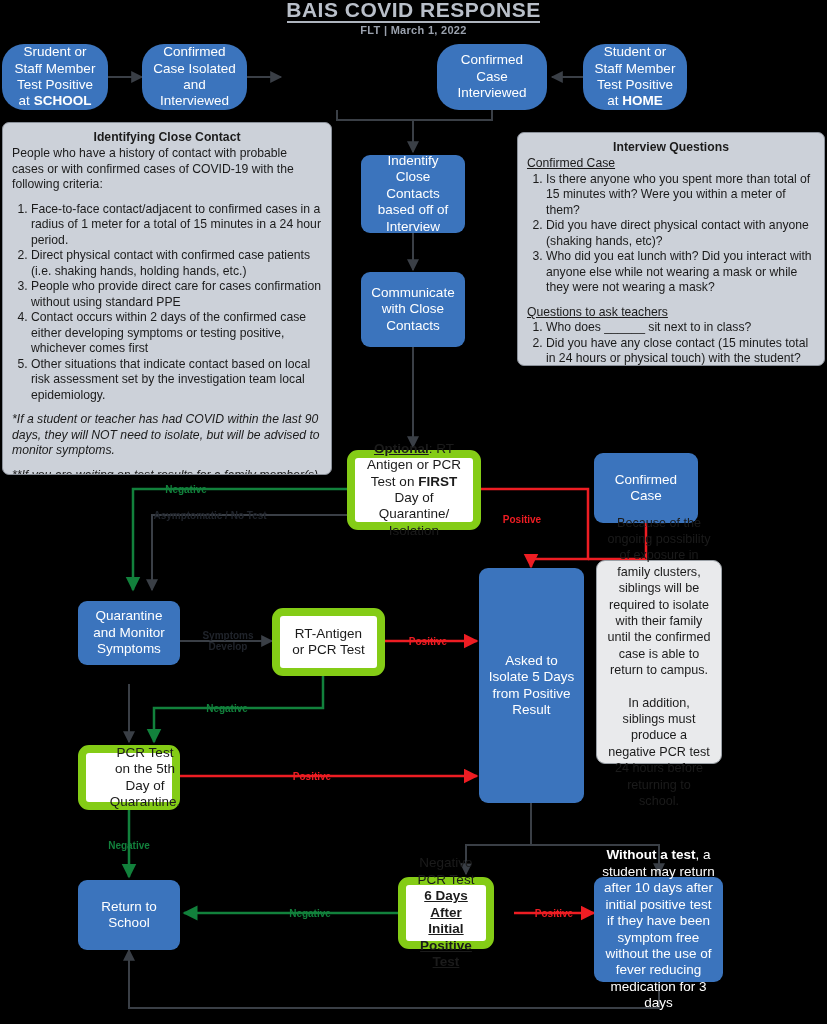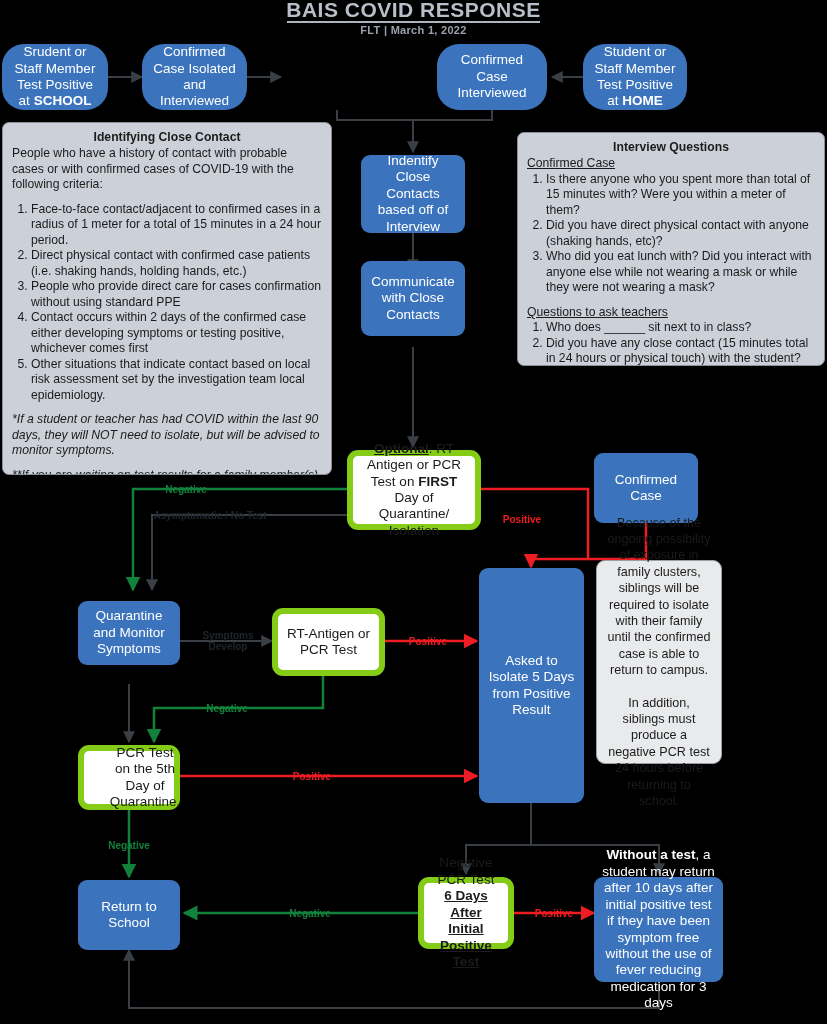--- a/index.html
+++ b/index.html
@@ -18,21 +18,21 @@
 
   
   .blue {
     background:#3B74BD; color:#fff; border-radius:9px;
     font-size:13.5px; padding:6px 8px;
   }
   .blue.pill { border-radius:22px; }
 
   
   .white {
-    background:#ffffff; color:#1b1b1b; border:6px solid #84cc16;
+    background:#ffffff; color:#1b1b1b; border:8px solid #84cc16;
     border-radius:11px; font-size:13.5px; padding:6px 8px;
   }
 
   
   .panel {
     background:#ccd1d9; color:#1b1b1b; border:1px solid #8a9099;
     border-radius:7px; padding:7px 9px; text-align:left;
     display:block; font-size:12.2px; line-height:1.27;
   }
   .panel .ttl { text-align:center; font-weight:bold; display:block; margin-bottom:1px; }
@@ -176,21 +176,21 @@
       <li>Who does ______ sit next to in class?</li>
       <li>Did you have any close contact (15 minutes total in 24 hours or physical touch) with the student?</li>
 
     </ol>
   </div>
 
   <div class="node blue" style="left:361px; top:155px; width:104px; height:78px;">
     <span>Indentify Close Contacts based off of Interview</span>
   </div>
 
-  <div class="node blue" style="left:361px; top:261px; width:104px; height:75px;">
+  <div class="node blue" style="left:361px; top:272px; width:104px; height:75px;">
     <span>Communicate with Close Contacts</span>
   </div>
 
   <div class="node white" style="left:347px; top:450px; width:134px; height:80px;">
     <span><b><u>Optional</u></b>: RT Antigen or PCR Test on <b>FIRST</b> Day of Quarantine/ Isolation</span>
   </div>
 
   <div class="node blue" style="left:594px; top:453px; width:104px; height:70px;">
     <span>Confirmed Case</span>
   </div>
@@ -212,21 +212,21 @@
 In addition, siblings must produce a negative PCR test 24 hours before returning to school.</span></div>
 
   <div class="node white" style="left:78px; top:745px; width:102px; height:65px;padding-left:40px;">
     <span>PCR Test on the 5th Day of Quarantine.</span>
   </div>
 
   <div class="node blue" style="left:78px; top:880px; width:102px; height:70px;">
     <span>Return to School</span>
   </div>
 
-  <div class="node white" style="left:418px; top:877px; width:96px; height:72px;">
+  <div class="node white" style="left:398px; top:877px; width:96px; height:72px;">
     <span>Negative PCR Test <b><u>6 Days After Initial Positive Test</u></b></span>
   </div>
 
   <div class="node blue" style="left:594px; top:877px; width:129px; height:105px;">
     <span><b>Without a test</b>, a student may return after 10 days after initial positive test if they have been symptom free without the use of fever reducing medication for 3 days</span>
   </div>
 
   <div class="elabel neg" style="left:186px; top:489px;">Negative</div>
   <div class="elabel dark" style="left:210px; top:515px;">Asymptomatic / No Test</div>
   <div class="elabel pos" style="left:522px; top:519px;">Positive</div>

